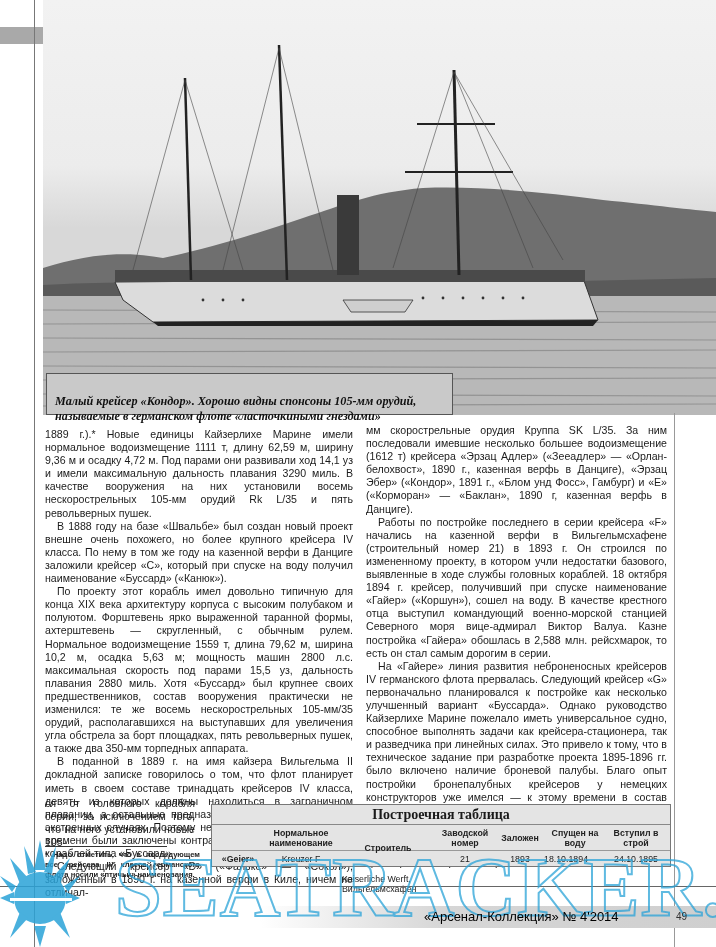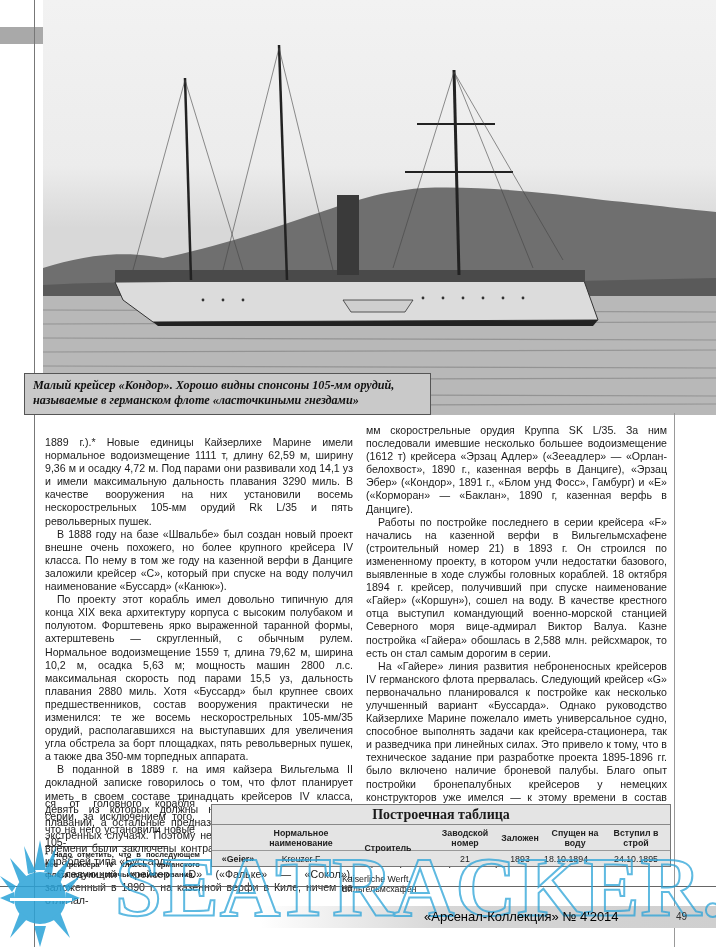--- a/index.html
+++ b/index.html
@@ -9,31 +9,31 @@
   }
   .tab-bar { position: absolute; left: 0; top: 27px; width: 43px; height: 17px; background: #a9a9a9; }
   .left-rule { position: absolute; left: 34px; top: 0; width: 1px; height: 947px; background: #777; }
   .right-rule { position: absolute; left: 674px; top: 413px; width: 1px; height: 534px; background: #999; }
   .photo {
     position: absolute; left: 43px; top: 0; width: 673px; height: 415px; overflow: hidden;
     background: linear-gradient(#f2f2f2 0%, #ececec 40%, #d8d8d8 55%);
   }
   .photo svg { position: absolute; left: 0; top: 0; }
   .caption {
-    position: absolute; left: 24px; top: 373px; width: 407px; height: 42px;
+    position: absolute; left: 46px; top: 373px; width: 407px; height: 42px;
     background: #c9c9c9; border: 1px solid #555; box-sizing: border-box;
-    padding: 4px 8px; font-family: "Liberation Serif", serif; font-style: italic; font-weight: bold;
+    padding: 20px 8px; font-family: "Liberation Serif", serif; font-style: italic; font-weight: bold;
     font-size: 12.2px; line-height: 15px; color: #111;
   }
   .col {
     position: absolute; font-size: 10.6px; line-height: 13.1px; text-align: justify; color: #1b1b1b;
   }
   .col p { margin: 0; text-indent: 0; }
   .col p.ind { text-indent: 12px; }
-  .col-left { left: 45px; top: 428px; width: 308px; margin-top: 8px; }
+  .col-left { left: 45px; top: 428px; width: 308px; }
   .col-right { left: 366px; top: 424px; width: 301px; }
   .col-left-narrow { position: absolute; left: 45px; top: 797px; width: 150px; font-size: 10.6px; line-height: 13.1px; text-align: justify; }
   .foot-rule { position: absolute; left: 45px; top: 846px; width: 122px; height: 1px; background: #333; }
   .footnote { position: absolute; left: 45px; top: 850px; width: 155px; font-size: 7.6px; line-height: 10.2px; text-align: justify; color: #222; font-weight: bold; }
   .table {
     position: absolute; left: 211px; top: 804px; width: 460px; height: 63px;
     background: #e4e4e4; border: 1px solid #777; box-sizing: border-box;
   }
   .table-title {
     text-align: center; font-family: "Liberation Serif", serif; font-weight: bold; font-size: 14px;

